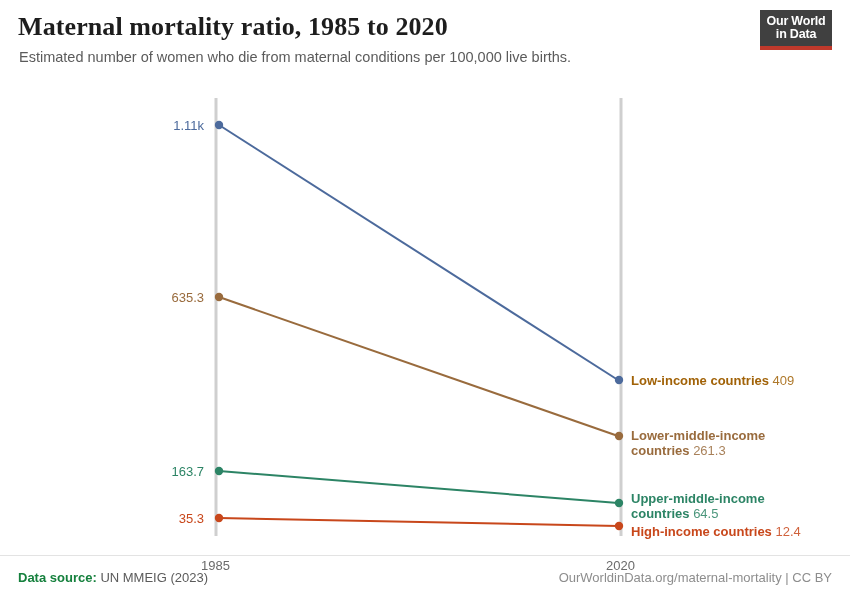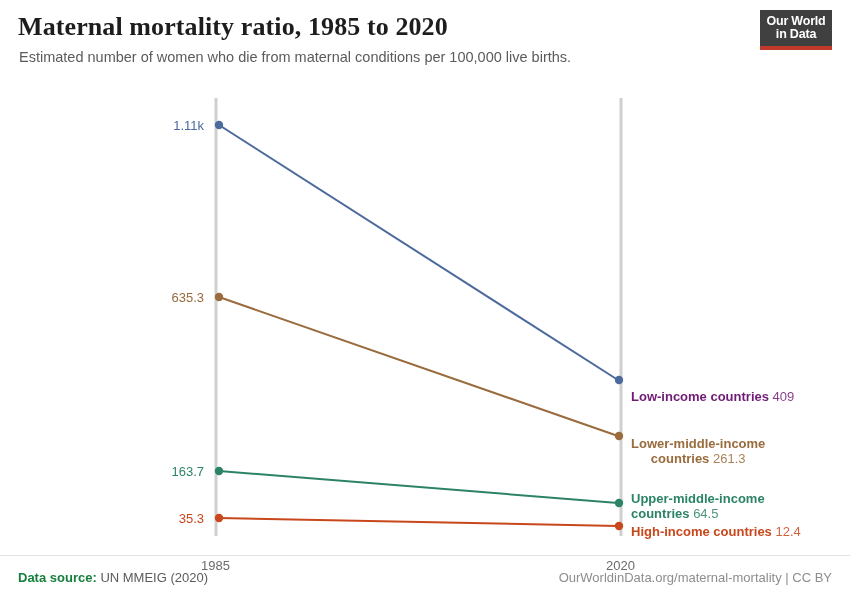--- a/index.html
+++ b/index.html
@@ -181,26 +181,26 @@
     <line x1="219" y1="430" x2="618" y2="438" stroke="#C8471B" stroke-width="2"></line>
     <circle cx="219" cy="430" r="4.2" fill="#C8471B"></circle>
     <circle cx="619" cy="438" r="4.2" fill="#C8471B"></circle>
   </svg>
 
   <div class="value-label-left" style="left:118px; top:37px; width:86px; color:#4C6A9C;">1.11k</div>
   <div class="value-label-left" style="left:118px; top:209px; width:86px; color:#996B3D;">635.3</div>
   <div class="value-label-left" style="left:118px; top:383px; width:86px; color:#2C8465;">163.7</div>
   <div class="value-label-left" style="left:118px; top:430px; width:86px; color:#C8471B;">35.3</div>
 
-  <div class="series-label" style="left:631px; top:285px; color:#701a75;margin-top:16px;">
+  <div class="series-label" style="left:631px; top:285px; color:#a16207;">
     <span class="name">Low-income countries</span>
     <span class="val">409</span>
   </div>
 
-  <div class="series-label" style="left:631px; top:348px; color:#996B3D;text-align:center;">
+  <div class="series-label" style="left:631px; top:340px; color:#996B3D;">
     <span class="name">Lower-middle-income</span><br>
     <span class="name">countries</span>
     <span class="val">261.3</span>
   </div>
 
   <div class="series-label" style="left:631px; top:403px; color:#2C8465;">
     <span class="name">Upper-middle-income</span><br>
     <span class="name">countries</span>
     <span class="val">64.5</span>
   </div>
@@ -210,16 +210,16 @@
     <span class="val">12.4</span>
   </div>
 
   <div class="axis-tick-label" style="left:201px; top:450px;">1985</div>
   <div class="axis-tick-label" style="left:606px; top:450px;">2020</div>
 </div>
 
 <div id="footer">
   <div id="footer-source">
     <span class="bold">Data source:</span>
-    <span>UN MMEIG (2020)</span>
+    <span>UN MMEIG (2023)</span>
   </div>
   <div id="footer-note">OurWorldinData.org/maternal-mortality | CC BY</div>
 </div>
 
 </body></html>

